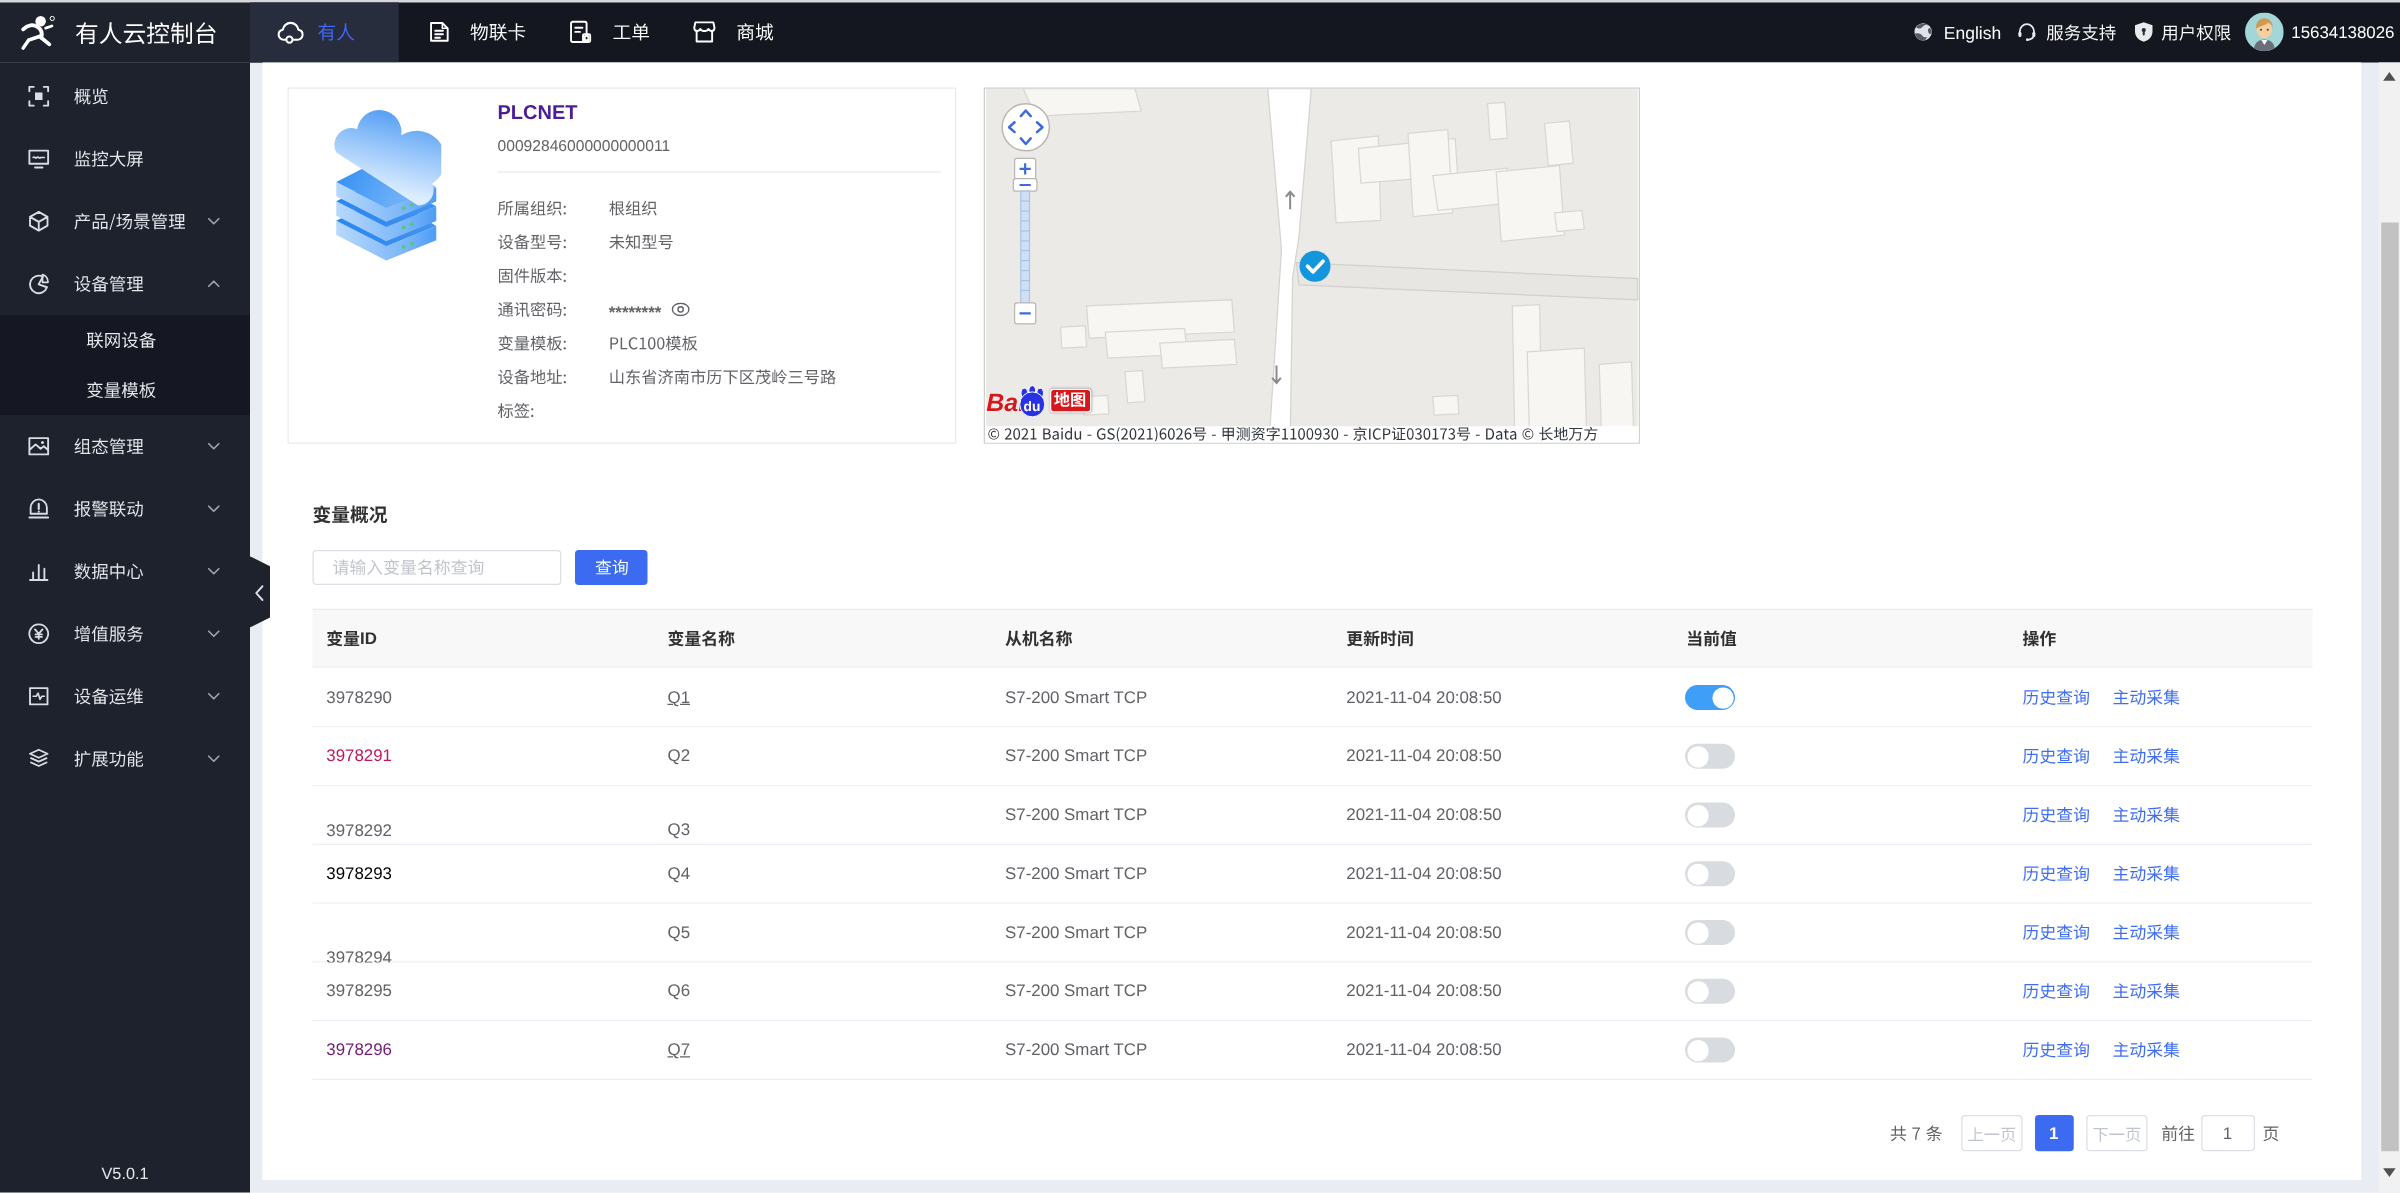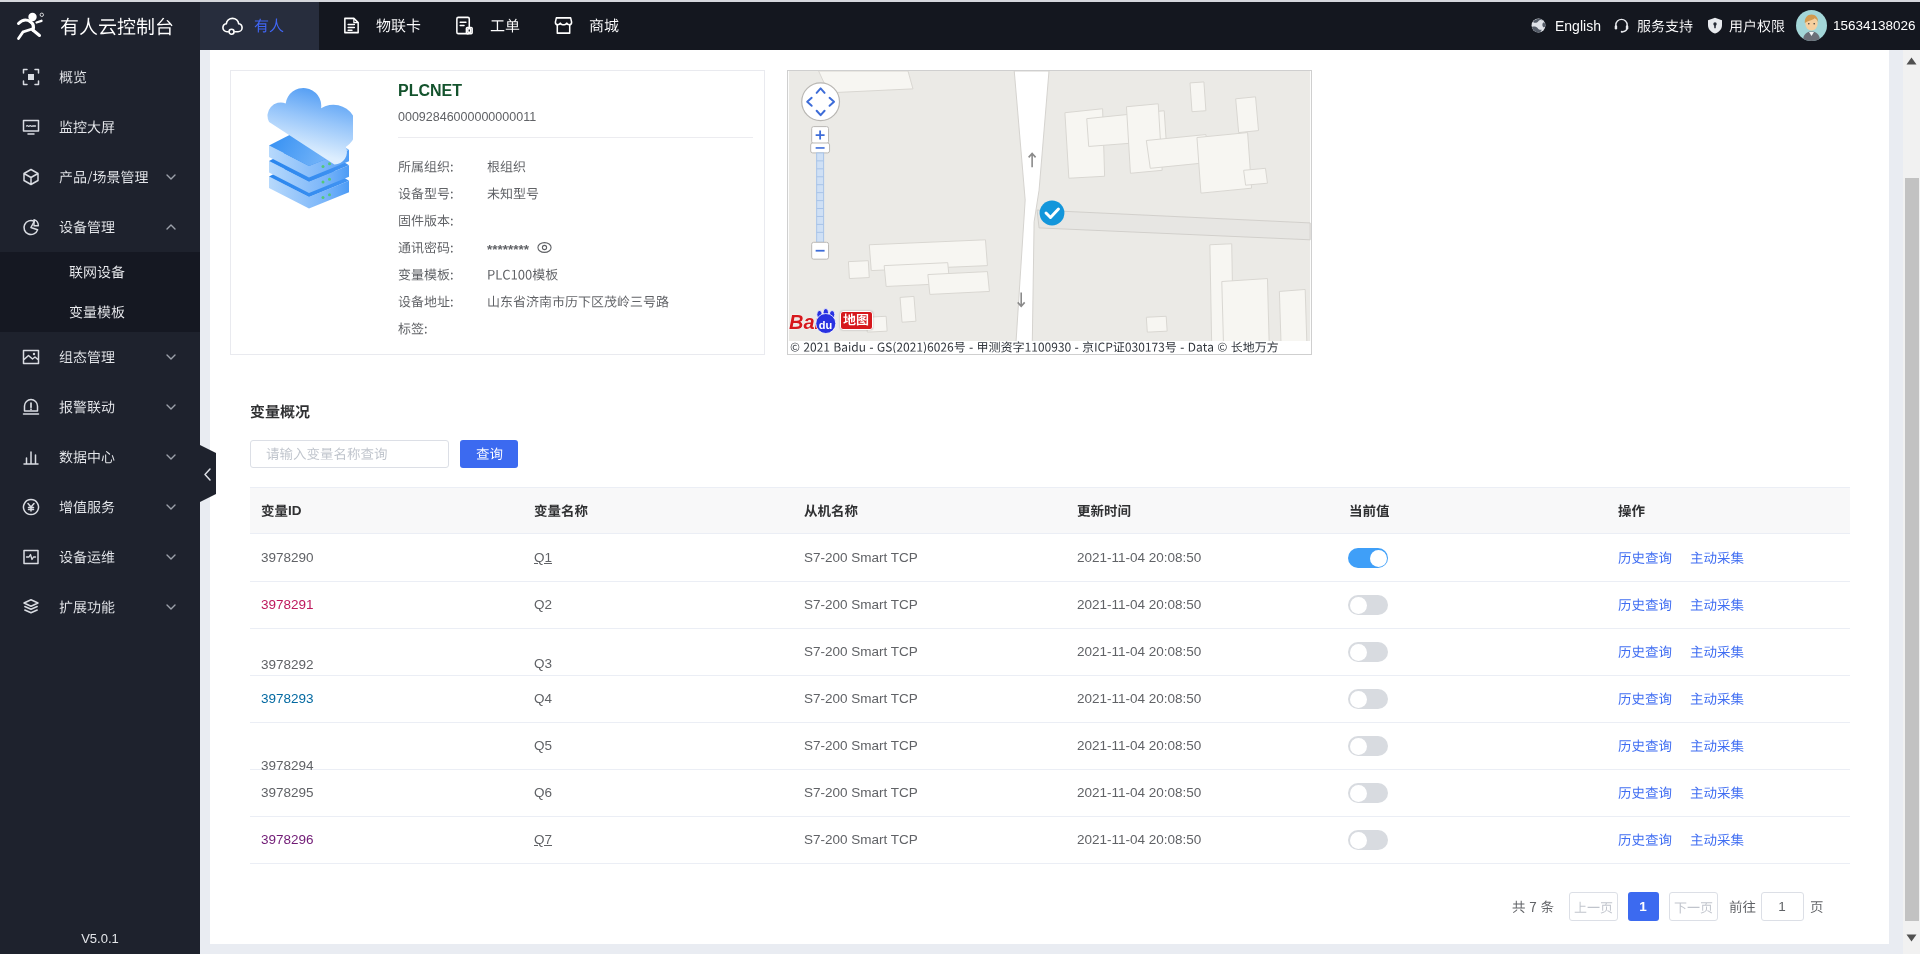--- a/index.html
+++ b/index.html
@@ -280,21 +280,21 @@
 <circle cx="58" cy="97" r="1.5"></circle>
           <circle cx="64.5" cy="94.3" r="1.5"></circle>
 <circle cx="58" cy="112.5" r="1.5"></circle>
           <circle cx="64.5" cy="109.8" r="1.5"></circle>
 </g>
 </g>
 <g transform="translate(6,-2) scale(0.95) rotate(33 44 40)">
 <path d="M6 66 A14 14 0 0 1 10 40 A18 18 0 0 1 44 24 A23 23 0 0 1 88 44 A13 13 0 0 1 88 66 Z" fill="url(#g_cloud)"></path>
 </g>
 </svg>
-<div style="position:absolute;top:81.0px;font:700 16px 'Liberation Sans',sans-serif;color:#14532d;line-height:20px;white-space:nowrap;left:398px;">PLCNET</div>
+<div style="position:absolute;top:81.0px;font:700 16px 'Liberation Sans',sans-serif;color:#4c1d95;line-height:20px;white-space:nowrap;left:398px;">PLCNET</div>
 <div style="position:absolute;top:108.8px;font:400 12.5px 'Liberation Sans',sans-serif;color:#606266;line-height:16.5px;white-space:nowrap;left:398px;">00092846000000000011</div>
 <div class="abs" style="left:398px;top:137px;width:355px;height:1px;background:#ececf0"></div>
 <div style="position:absolute;left:398.0px;top:159.5px;width:56px;height:13px">
       <svg width="56" height="13" viewBox="0 -11.44 56 13">
         <path d="M6.9 -9.6V-5.3C6.9 -3.5 6.8 -1.2 5.3 0.4C5.5 0.5 5.9 0.9 6.0 1.1C7.7 -0.6 7.9 -3.3 7.9 -5.3V-5.6H10.0V1.0H10.9V-5.6H12.5V-6.5H7.9V-8.9C9.4 -9.1 11.1 -9.5 12.2 -9.9L11.5 -10.8C10.5 -10.3 8.6 -9.9 6.9 -9.6ZM2.2 -4.7V-5.1V-6.8H4.8V-4.7ZM5.7 -10.6C4.7 -10.2 2.8 -9.8 1.3 -9.6V-5.1C1.3 -3.4 1.2 -1.1 0.4 0.4C0.6 0.6 1.0 0.9 1.2 1.1C1.9 -0.3 2.1 -2.2 2.2 -3.8H5.7V-7.7H2.2V-8.9C3.7 -9.1 5.3 -9.4 6.4 -9.8ZM15.8 -9.6H23.5V-8.4H15.8ZM14.8 -10.3V-6.6C14.8 -4.5 14.7 -1.6 13.4 0.5C13.7 0.6 14.1 0.8 14.3 1.0C15.6 -1.2 15.8 -4.3 15.8 -6.6V-7.6H24.5V-10.3ZM17.7 -5.0H20.0V-4.0H17.7ZM20.9 -5.0H23.2V-4.0H20.9ZM21.7 -1.6 22.1 -1.0 20.9 -0.9V-1.9H23.8V0.2C23.8 0.3 23.8 0.3 23.6 0.3C23.5 0.4 23.0 0.4 22.4 0.3C22.5 0.5 22.6 0.8 22.7 1.0C23.5 1.0 24.0 1.0 24.3 0.9C24.6 0.8 24.7 0.6 24.7 0.2V-2.7H20.9V-3.4H24.2V-5.6H20.9V-6.3C22.0 -6.4 23.1 -6.6 24.0 -6.7L23.4 -7.3C21.8 -7.0 18.9 -6.9 16.5 -6.8C16.6 -6.6 16.7 -6.4 16.7 -6.2C17.8 -6.2 18.9 -6.2 20.0 -6.3V-5.6H16.8V-3.4H20.0V-2.7H16.3V1.1H17.2V-1.9H20.0V-0.9L17.7 -0.8L17.7 -0.1C19.0 -0.2 20.7 -0.2 22.5 -0.3L22.8 0.3L23.4 0.1C23.2 -0.4 22.7 -1.2 22.3 -1.7ZM26.6 -0.8 26.8 0.2C28.0 -0.1 29.7 -0.5 31.2 -0.9L31.1 -1.8C29.5 -1.4 27.7 -1.0 26.6 -0.8ZM32.3 -10.3V-0.1H30.9V0.8H38.5V-0.1H37.3V-10.3ZM33.2 -0.1V-2.7H36.4V-0.1ZM33.2 -6.1H36.4V-3.6H33.2ZM33.2 -7.0V-9.4H36.4V-7.0ZM26.9 -5.5C27.1 -5.6 27.4 -5.7 29.1 -5.9C28.5 -5.0 27.9 -4.4 27.7 -4.1C27.3 -3.6 26.9 -3.3 26.6 -3.2C26.8 -3.0 26.9 -2.6 26.9 -2.4C27.2 -2.5 27.7 -2.7 31.2 -3.4C31.2 -3.6 31.2 -3.9 31.2 -4.2L28.4 -3.7C29.4 -4.8 30.5 -6.2 31.4 -7.7L30.6 -8.2C30.3 -7.7 30.0 -7.2 29.7 -6.8L27.9 -6.6C28.7 -7.7 29.5 -9.1 30.1 -10.5L29.2 -10.9C28.7 -9.3 27.6 -7.6 27.3 -7.2C27.0 -6.8 26.8 -6.5 26.5 -6.4C26.6 -6.1 26.8 -5.7 26.9 -5.5ZM39.5 -0.7 39.7 0.3C41.0 -0.1 42.6 -0.5 44.2 -0.9L44.1 -1.7C42.4 -1.3 40.7 -0.9 39.5 -0.7ZM45.7 -9.1H49.6V-5.2H45.7ZM44.7 -10.0V-4.2H50.6V-10.0ZM48.6 -2.7C49.3 -1.5 50.0 -0.0 50.3 0.9L51.3 0.5C51.0 -0.4 50.2 -1.9 49.5 -3.0ZM45.6 -3.0C45.3 -1.6 44.6 -0.4 43.7 0.5C44.0 0.6 44.4 0.9 44.6 1.0C45.4 0.1 46.2 -1.3 46.7 -2.7ZM39.8 -5.4C40.0 -5.5 40.3 -5.6 42.0 -5.8C41.4 -5.0 40.8 -4.3 40.6 -4.0C40.2 -3.5 39.9 -3.2 39.6 -3.2C39.7 -2.9 39.8 -2.5 39.9 -2.3C40.2 -2.5 40.6 -2.6 44.2 -3.3C44.2 -3.5 44.2 -3.9 44.2 -4.1L41.3 -3.6C42.3 -4.8 43.4 -6.2 44.2 -7.6L43.4 -8.1C43.1 -7.6 42.8 -7.1 42.5 -6.7L40.8 -6.5C41.6 -7.6 42.4 -9.1 43.0 -10.5L42.0 -10.9C41.5 -9.3 40.5 -7.6 40.2 -7.2C39.9 -6.7 39.7 -6.4 39.5 -6.4C39.6 -6.1 39.7 -5.6 39.8 -5.4ZM53.8 -5.1C54.3 -5.1 54.7 -5.4 54.7 -6.0C54.7 -6.5 54.3 -6.9 53.8 -6.9C53.3 -6.9 52.9 -6.5 52.9 -6.0C52.9 -5.4 53.3 -5.1 53.8 -5.1ZM53.8 0.2C54.3 0.2 54.7 -0.2 54.7 -0.7C54.7 -1.3 54.3 -1.6 53.8 -1.6C53.3 -1.6 52.9 -1.3 52.9 -0.7C52.9 -0.2 53.3 0.2 53.8 0.2Z" fill="#606266"></path>
       </svg>
     </div>
 <div style="position:absolute;left:487.0px;top:159.5px;width:39px;height:13px">
       <svg width="39" height="13" viewBox="0 -11.44 39 13">
         <path d="M2.6 -10.9V-8.4H0.7V-7.5H2.5C2.1 -5.7 1.3 -3.7 0.5 -2.6C0.6 -2.3 0.9 -1.9 1.0 -1.6C1.6 -2.5 2.2 -3.9 2.6 -5.3V1.0H3.5V-5.7C3.9 -5.0 4.3 -4.3 4.5 -3.8L5.1 -4.5C4.8 -4.9 3.9 -6.4 3.5 -6.9V-7.5H5.1V-8.4H3.5V-10.9ZM10.5 -7.1V-5.5H6.6V-7.1ZM10.5 -7.9H6.6V-9.5H10.5ZM5.6 1.0C5.9 0.9 6.3 0.7 9.0 0.0C8.9 -0.2 8.9 -0.6 8.9 -0.8L6.6 -0.3V-4.6H7.8C8.5 -2.0 9.8 -0.0 11.9 0.9C12.0 0.7 12.3 0.3 12.5 0.1C11.5 -0.3 10.6 -1.1 9.9 -2.0C10.6 -2.4 11.5 -3.0 12.2 -3.5L11.5 -4.2C11.0 -3.7 10.2 -3.1 9.5 -2.7C9.2 -3.3 8.9 -3.9 8.7 -4.6H11.4V-10.3H5.6V-0.6C5.6 -0.1 5.4 0.1 5.2 0.2C5.4 0.4 5.6 0.8 5.6 1.0ZM13.6 -0.8 13.8 0.2C15.0 -0.1 16.7 -0.5 18.2 -0.9L18.1 -1.8C16.5 -1.4 14.7 -1.0 13.6 -0.8ZM19.3 -10.3V-0.1H17.9V0.8H25.5V-0.1H24.3V-10.3ZM20.2 -0.1V-2.7H23.4V-0.1ZM20.2 -6.1H23.4V-3.6H20.2ZM20.2 -7.0V-9.4H23.4V-7.0ZM13.9 -5.5C14.1 -5.6 14.4 -5.7 16.1 -5.9C15.5 -5.0 14.9 -4.4 14.7 -4.1C14.3 -3.6 13.9 -3.3 13.6 -3.2C13.8 -3.0 13.9 -2.6 13.9 -2.4C14.2 -2.5 14.7 -2.7 18.2 -3.4C18.2 -3.6 18.2 -3.9 18.2 -4.2L15.4 -3.7C16.4 -4.8 17.5 -6.2 18.4 -7.7L17.6 -8.2C17.3 -7.7 17.0 -7.2 16.7 -6.8L14.9 -6.6C15.7 -7.7 16.5 -9.1 17.1 -10.5L16.2 -10.9C15.7 -9.3 14.6 -7.6 14.3 -7.2C14.0 -6.8 13.8 -6.5 13.5 -6.4C13.7 -6.1 13.8 -5.7 13.9 -5.5ZM26.5 -0.7 26.7 0.3C28.0 -0.1 29.6 -0.5 31.2 -0.9L31.1 -1.7C29.4 -1.3 27.7 -0.9 26.5 -0.7ZM32.7 -9.1H36.6V-5.2H32.7ZM31.7 -10.0V-4.2H37.6V-10.0ZM35.6 -2.7C36.3 -1.5 37.0 -0.0 37.3 0.9L38.3 0.5C38.0 -0.4 37.2 -1.9 36.5 -3.0ZM32.6 -3.0C32.3 -1.6 31.6 -0.4 30.7 0.5C31.0 0.6 31.4 0.9 31.6 1.0C32.4 0.1 33.2 -1.3 33.7 -2.7ZM26.8 -5.4C27.0 -5.5 27.3 -5.6 29.0 -5.8C28.4 -5.0 27.8 -4.3 27.6 -4.0C27.2 -3.5 26.9 -3.2 26.6 -3.2C26.7 -2.9 26.8 -2.5 26.9 -2.3C27.2 -2.5 27.6 -2.6 31.2 -3.3C31.2 -3.5 31.2 -3.9 31.2 -4.1L28.3 -3.6C29.3 -4.8 30.4 -6.2 31.2 -7.6L30.4 -8.1C30.1 -7.6 29.8 -7.1 29.5 -6.7L27.8 -6.5C28.6 -7.6 29.4 -9.1 30.0 -10.5L29.0 -10.9C28.5 -9.3 27.5 -7.6 27.2 -7.2C26.9 -6.7 26.7 -6.4 26.5 -6.4C26.6 -6.1 26.7 -5.6 26.8 -5.4Z" fill="#606266"></path>
@@ -512,21 +512,21 @@
       <svg width="54" height="13.5" viewBox="0 -11.88 54 13.5">
         <path d="M1.6 -10.7V-6.4C1.6 -4.3 1.5 -1.5 0.5 0.5C0.7 0.6 1.2 0.9 1.4 1.0C2.4 -1.1 2.6 -4.2 2.6 -6.4V-9.7H12.8V-10.7ZM6.7 -9.0C6.7 -8.2 6.6 -7.5 6.6 -6.8H3.4V-5.8H6.5C6.3 -3.2 5.5 -1.0 2.9 0.3C3.1 0.4 3.4 0.8 3.5 1.0C6.4 -0.4 7.2 -2.8 7.5 -5.8H11.0C10.9 -2.1 10.6 -0.6 10.2 -0.3C10.1 -0.1 9.9 -0.1 9.7 -0.1C9.4 -0.1 8.5 -0.1 7.7 -0.2C7.9 0.1 8.0 0.5 8.0 0.8C8.8 0.9 9.6 0.9 10.1 0.9C10.6 0.8 10.8 0.7 11.1 0.4C11.6 -0.2 11.9 -1.8 12.1 -6.3C12.1 -6.4 12.1 -6.8 12.1 -6.8H7.6C7.7 -7.5 7.7 -8.2 7.7 -9.0ZM16.1 -8.2H19.8V-5.7H16.1ZM20.8 -8.2H24.4V-5.7H20.8ZM16.7 -4.3 15.8 -3.9C16.3 -2.8 17.0 -1.9 17.8 -1.2C17.0 -0.7 15.8 -0.2 14.1 0.2C14.3 0.4 14.6 0.9 14.7 1.1C16.5 0.6 17.8 0.1 18.7 -0.6C20.5 0.5 22.9 0.9 26.0 1.1C26.1 0.7 26.3 0.3 26.5 0.0C23.5 -0.1 21.2 -0.4 19.5 -1.3C20.4 -2.3 20.7 -3.5 20.8 -4.7H25.4V-9.2H20.8V-11.3H19.8V-9.2H15.2V-4.7H19.7C19.7 -3.7 19.4 -2.7 18.6 -1.9C17.8 -2.5 17.2 -3.3 16.7 -4.3ZM31.0 -2.9H36.5V-1.8H31.0ZM31.0 -4.8H36.5V-3.6H31.0ZM30.0 -5.5V-1.1H37.5V-5.5ZM28.0 -0.3V0.6H39.6V-0.3ZM33.2 -11.3V-9.6H27.8V-8.7H32.1C31.0 -7.5 29.1 -6.3 27.5 -5.7C27.7 -5.5 28.0 -5.2 28.1 -4.9C30.0 -5.6 32.0 -7.1 33.2 -8.7V-5.9H34.2V-8.7C35.5 -7.1 37.5 -5.7 39.3 -5.0C39.5 -5.3 39.8 -5.7 40.0 -5.9C38.3 -6.4 36.5 -7.5 35.3 -8.7H39.7V-9.6H34.2V-11.3ZM42.0 -10.5C42.7 -9.8 43.5 -9.0 43.9 -8.4L44.6 -9.1C44.2 -9.6 43.4 -10.5 42.7 -11.1ZM41.1 -7.1V-6.1H43.0V-1.5C43.0 -0.9 42.6 -0.5 42.3 -0.3C42.5 -0.1 42.8 0.3 42.8 0.5C43.1 0.3 43.4 -0.0 45.7 -1.7C45.6 -1.9 45.4 -2.3 45.4 -2.6L44.0 -1.6V-7.1ZM47.3 -11.3C46.8 -9.6 45.8 -7.9 44.7 -6.8C45.0 -6.7 45.4 -6.4 45.6 -6.2C46.1 -6.8 46.7 -7.5 47.1 -8.4H52.2C52.0 -2.7 51.8 -0.6 51.4 -0.1C51.2 0.0 51.1 0.1 50.8 0.1C50.5 0.1 49.8 0.1 48.9 0.0C49.1 0.3 49.2 0.7 49.3 1.0C50.0 1.0 50.8 1.1 51.2 1.0C51.7 1.0 52.0 0.8 52.3 0.4C52.8 -0.2 53.0 -2.4 53.2 -8.8C53.2 -8.9 53.2 -9.3 53.2 -9.3H47.6C47.9 -9.9 48.2 -10.5 48.4 -11.1ZM49.6 -3.9V-2.5H47.2V-3.9ZM49.6 -4.8H47.2V-6.2H49.6ZM46.3 -7.1V-0.8H47.2V-1.6H50.5V-7.1Z" fill="#3f6df2"></path>
       </svg>
     </div>
 <div style="position:absolute;left:1690.0px;top:645.2px;width:54px;height:13.5px">
       <svg width="54" height="13.5" viewBox="0 -11.88 54 13.5">
         <path d="M5.0 -10.7C5.9 -10.1 6.8 -9.3 7.4 -8.6H1.4V-7.7H6.2V-4.7H2.0V-3.7H6.2V-0.4H0.8V0.6H12.8V-0.4H7.3V-3.7H11.6V-4.7H7.3V-7.7H12.1V-8.6H7.7L8.4 -9.1C7.8 -9.7 6.7 -10.7 5.9 -11.3ZM14.7 -10.2V-9.3H19.9V-10.2ZM22.3 -11.1C22.3 -10.2 22.3 -9.2 22.3 -8.2H20.3V-7.2H22.2C22.1 -4.2 21.5 -1.4 19.7 0.3C20.0 0.5 20.3 0.8 20.5 1.1C22.5 -0.8 23.0 -3.9 23.2 -7.2H25.2C25.1 -2.5 24.9 -0.7 24.6 -0.3C24.4 -0.1 24.3 -0.1 24.0 -0.1C23.7 -0.1 23.0 -0.1 22.3 -0.1C22.5 0.2 22.6 0.6 22.6 0.9C23.3 0.9 24.0 0.9 24.5 0.9C24.9 0.8 25.2 0.7 25.4 0.4C25.9 -0.2 26.1 -2.1 26.3 -7.7C26.3 -7.9 26.3 -8.2 26.3 -8.2H23.3C23.3 -9.2 23.3 -10.2 23.3 -11.1ZM14.7 -0.6 14.7 -0.6V-0.6C15.0 -0.8 15.5 -0.9 19.3 -1.8L19.5 -0.9L20.4 -1.2C20.2 -2.1 19.5 -3.7 19.0 -4.9L18.2 -4.7C18.5 -4.1 18.7 -3.3 19.0 -2.6L15.8 -1.9C16.3 -3.2 16.8 -4.7 17.1 -6.1H20.2V-7.0H14.2V-6.1H16.1C15.8 -4.5 15.2 -2.9 15.0 -2.5C14.8 -2.0 14.6 -1.6 14.4 -1.5C14.5 -1.3 14.6 -0.8 14.7 -0.6ZM37.8 -9.3C37.3 -8.3 36.5 -6.9 35.8 -6.0L36.7 -5.6C37.3 -6.4 38.2 -7.8 38.8 -8.9ZM28.9 -8.4C29.5 -7.6 30.1 -6.6 30.2 -5.9L31.1 -6.3C31.0 -7.0 30.4 -8.0 29.8 -8.8ZM32.6 -8.9C33.0 -8.1 33.3 -7.1 33.4 -6.4L34.4 -6.7C34.3 -7.4 33.9 -8.4 33.5 -9.2ZM38.2 -11.2C35.8 -10.7 31.7 -10.4 28.2 -10.3C28.3 -10.0 28.5 -9.6 28.5 -9.3C32.0 -9.4 36.2 -9.8 39.0 -10.3ZM27.8 -5.0V-4.0H32.4C31.2 -2.5 29.2 -1.1 27.5 -0.3C27.7 -0.1 28.0 0.3 28.2 0.6C30.0 -0.3 31.9 -1.8 33.2 -3.5V1.1H34.2V-3.5C35.6 -1.8 37.5 -0.3 39.3 0.5C39.5 0.3 39.8 -0.1 40.0 -0.4C38.3 -1.1 36.3 -2.5 35.0 -4.0H39.7V-5.0H34.2V-6.3H33.2V-5.0ZM46.7 -3.9V-3.0H41.2V-2.2H45.8C44.5 -1.2 42.6 -0.4 40.9 0.1C41.1 0.3 41.4 0.7 41.6 0.9C43.3 0.4 45.3 -0.6 46.7 -1.8V1.1H47.7V-1.9C49.1 -0.7 51.2 0.3 52.9 0.8C53.1 0.6 53.4 0.2 53.6 -0.0C51.9 -0.4 50.0 -1.2 48.7 -2.2H53.3V-3.0H47.7V-3.9ZM47.1 -7.5V-6.6H43.8V-7.5ZM46.8 -11.1C47.0 -10.8 47.2 -10.3 47.4 -9.9H44.4C44.6 -10.3 44.9 -10.8 45.1 -11.2L44.1 -11.4C43.5 -10.2 42.4 -8.7 40.9 -7.5C41.1 -7.4 41.5 -7.1 41.6 -6.9C42.1 -7.2 42.5 -7.6 42.8 -8.0V-3.7H43.8V-4.1H52.9V-4.9H48.1V-5.8H52.0V-6.6H48.1V-7.5H51.9V-8.2H48.1V-9.1H52.5V-9.9H48.5C48.3 -10.3 48.0 -10.9 47.7 -11.4ZM47.1 -8.2H43.8V-9.1H47.1ZM47.1 -5.8V-4.9H43.8V-5.8Z" fill="#3f6df2"></path>
       </svg>
     </div>
 <div class="abs" style="left:250px;top:676px;width:1600px;height:47px;background:#fff;border-bottom:1px solid #ebeef5"></div>
-<div style="position:absolute;top:690.2px;font:400 13.5px 'Liberation Sans',sans-serif;color:#0369a1;line-height:17.5px;white-space:nowrap;left:261px;">3978293</div>
+<div style="position:absolute;top:690.2px;font:400 13.5px 'Liberation Sans',sans-serif;color:#000000;line-height:17.5px;white-space:nowrap;left:261px;">3978293</div>
 <div style="position:absolute;top:690.2px;font:400 13.5px 'Liberation Sans',sans-serif;color:#606266;line-height:17.5px;white-space:nowrap;left:534px;">Q4</div>
 <div style="position:absolute;top:690.2px;font:400 13.5px 'Liberation Sans',sans-serif;color:#606266;line-height:17.5px;white-space:nowrap;left:804px;">S7-200 Smart TCP</div>
 <div style="position:absolute;top:690.2px;font:400 13.5px 'Liberation Sans',sans-serif;color:#606266;line-height:17.5px;white-space:nowrap;left:1077px;">2021-11-04 20:08:50</div>
 <div class="abs" style="left:1348px;top:689px;width:40px;height:20px;border-radius:10px;background:#d8dbe0"></div>
 <div class="abs" style="left:1349.5px;top:690.5px;width:17px;height:17px;border-radius:50%;background:#fff"></div>
 <div style="position:absolute;left:1618.0px;top:692.2px;width:54px;height:13.5px">
       <svg width="54" height="13.5" viewBox="0 -11.88 54 13.5">
         <path d="M1.6 -10.7V-6.4C1.6 -4.3 1.5 -1.5 0.5 0.5C0.7 0.6 1.2 0.9 1.4 1.0C2.4 -1.1 2.6 -4.2 2.6 -6.4V-9.7H12.8V-10.7ZM6.7 -9.0C6.7 -8.2 6.6 -7.5 6.6 -6.8H3.4V-5.8H6.5C6.3 -3.2 5.5 -1.0 2.9 0.3C3.1 0.4 3.4 0.8 3.5 1.0C6.4 -0.4 7.2 -2.8 7.5 -5.8H11.0C10.9 -2.1 10.6 -0.6 10.2 -0.3C10.1 -0.1 9.9 -0.1 9.7 -0.1C9.4 -0.1 8.5 -0.1 7.7 -0.2C7.9 0.1 8.0 0.5 8.0 0.8C8.8 0.9 9.6 0.9 10.1 0.9C10.6 0.8 10.8 0.7 11.1 0.4C11.6 -0.2 11.9 -1.8 12.1 -6.3C12.1 -6.4 12.1 -6.8 12.1 -6.8H7.6C7.7 -7.5 7.7 -8.2 7.7 -9.0ZM16.1 -8.2H19.8V-5.7H16.1ZM20.8 -8.2H24.4V-5.7H20.8ZM16.7 -4.3 15.8 -3.9C16.3 -2.8 17.0 -1.9 17.8 -1.2C17.0 -0.7 15.8 -0.2 14.1 0.2C14.3 0.4 14.6 0.9 14.7 1.1C16.5 0.6 17.8 0.1 18.7 -0.6C20.5 0.5 22.9 0.9 26.0 1.1C26.1 0.7 26.3 0.3 26.5 0.0C23.5 -0.1 21.2 -0.4 19.5 -1.3C20.4 -2.3 20.7 -3.5 20.8 -4.7H25.4V-9.2H20.8V-11.3H19.8V-9.2H15.2V-4.7H19.7C19.7 -3.7 19.4 -2.7 18.6 -1.9C17.8 -2.5 17.2 -3.3 16.7 -4.3ZM31.0 -2.9H36.5V-1.8H31.0ZM31.0 -4.8H36.5V-3.6H31.0ZM30.0 -5.5V-1.1H37.5V-5.5ZM28.0 -0.3V0.6H39.6V-0.3ZM33.2 -11.3V-9.6H27.8V-8.7H32.1C31.0 -7.5 29.1 -6.3 27.5 -5.7C27.7 -5.5 28.0 -5.2 28.1 -4.9C30.0 -5.6 32.0 -7.1 33.2 -8.7V-5.9H34.2V-8.7C35.5 -7.1 37.5 -5.7 39.3 -5.0C39.5 -5.3 39.8 -5.7 40.0 -5.9C38.3 -6.4 36.5 -7.5 35.3 -8.7H39.7V-9.6H34.2V-11.3ZM42.0 -10.5C42.7 -9.8 43.5 -9.0 43.9 -8.4L44.6 -9.1C44.2 -9.6 43.4 -10.5 42.7 -11.1ZM41.1 -7.1V-6.1H43.0V-1.5C43.0 -0.9 42.6 -0.5 42.3 -0.3C42.5 -0.1 42.8 0.3 42.8 0.5C43.1 0.3 43.4 -0.0 45.7 -1.7C45.6 -1.9 45.4 -2.3 45.4 -2.6L44.0 -1.6V-7.1ZM47.3 -11.3C46.8 -9.6 45.8 -7.9 44.7 -6.8C45.0 -6.7 45.4 -6.4 45.6 -6.2C46.1 -6.8 46.7 -7.5 47.1 -8.4H52.2C52.0 -2.7 51.8 -0.6 51.4 -0.1C51.2 0.0 51.1 0.1 50.8 0.1C50.5 0.1 49.8 0.1 48.9 0.0C49.1 0.3 49.2 0.7 49.3 1.0C50.0 1.0 50.8 1.1 51.2 1.0C51.7 1.0 52.0 0.8 52.3 0.4C52.8 -0.2 53.0 -2.4 53.2 -8.8C53.2 -8.9 53.2 -9.3 53.2 -9.3H47.6C47.9 -9.9 48.2 -10.5 48.4 -11.1ZM49.6 -3.9V-2.5H47.2V-3.9ZM49.6 -4.8H47.2V-6.2H49.6ZM46.3 -7.1V-0.8H47.2V-1.6H50.5V-7.1Z" fill="#3f6df2"></path>
       </svg>
     </div>

